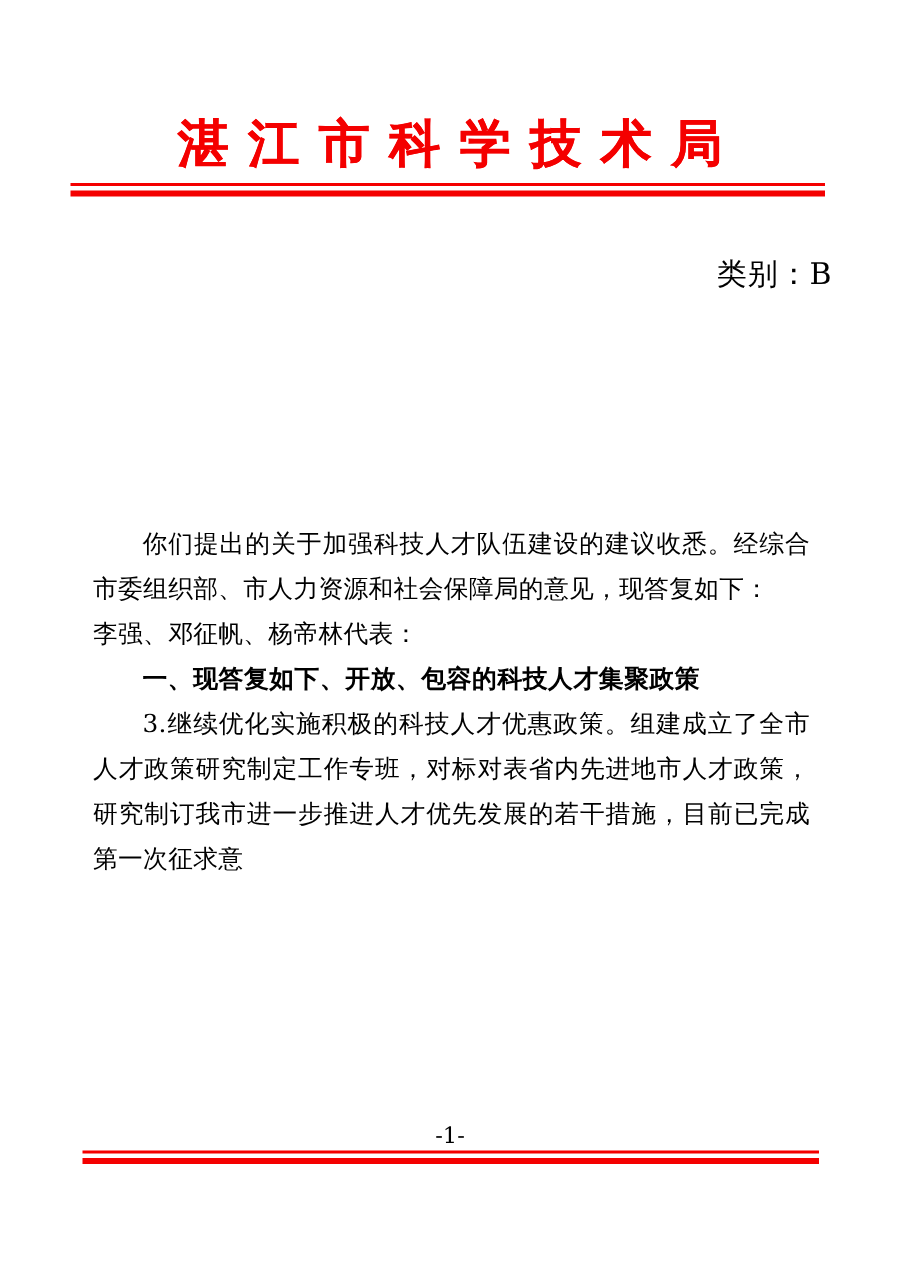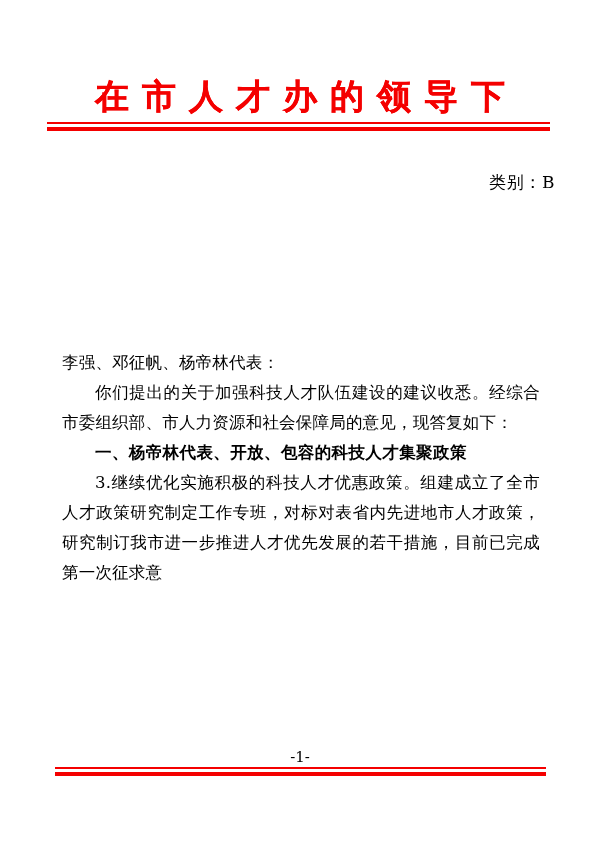--- a/index.html
+++ b/index.html
@@ -71,21 +71,21 @@
     height: 4px;
     background: #f40000;
     width: 100%;
   }
 
   
   .meta {
     position: absolute;
     right: 45px;
     top: 165px;
-    font-size: 17px;
+    font-size: 20px;
     line-height: 34px;
     font-family: "DejaVu Serif", "Liberation Serif", serif;
   }
   .meta-line {
     white-space: nowrap;
     letter-spacing: 0.6px;
   }
 
   
   .doc-title {
@@ -142,40 +142,40 @@
     font-size: 15px;
     font-family: "DejaVu Serif", "Liberation Serif", serif;
   }
 </style>
 </head>
 <body>
 
 <div class="page">
 
   <div class="letterhead">
-    <div class="letterhead-title">在市人才办的领导下</div>
+    <div class="letterhead-title">湛江市科学技术局</div>
   </div>
 
   <div class="rule-group-top">
     <div class="rule-thin"></div>
     <div class="rule-gap"></div>
     <div class="rule-thick"></div>
   </div>
 
   <div class="meta">
     <div class="meta-line">类别：B</div>
   </div>
 
 
   <div class="body-block">
+    <p class="para indent">你们提出的关于加强科技人才队伍建设的建议收悉。经综合市委组织部、市人力资源和社会保障局的意见，现答复如下：</p>
+
     <p class="para">李强、邓征帆、杨帝林代表：</p>
 
-    <p class="para indent">你们提出的关于加强科技人才队伍建设的建议收悉。经综合市委组织部、市人力资源和社会保障局的意见，现答复如下：</p>
-
-    <p class="para heading">一、杨帝林代表、开放、包容的科技人才集聚政策</p>
+    <p class="para heading">一、现答复如下、开放、包容的科技人才集聚政策</p>
 
 
     <p class="para indent">3.继续优化实施积极的科技人才优惠政策。组建成立了全市人才政策研究制定工作专班，对标对表省内先进地市人才政策，研究制订我市进一步推进人才优先发展的若干措施，目前已完成第一次征求意</p>
   </div>
 
   <div class="page-number">-1-</div>
 
   <div class="rule-group-bottom">
     <div class="rule-thin"></div>
     <div class="rule-gap"></div>

